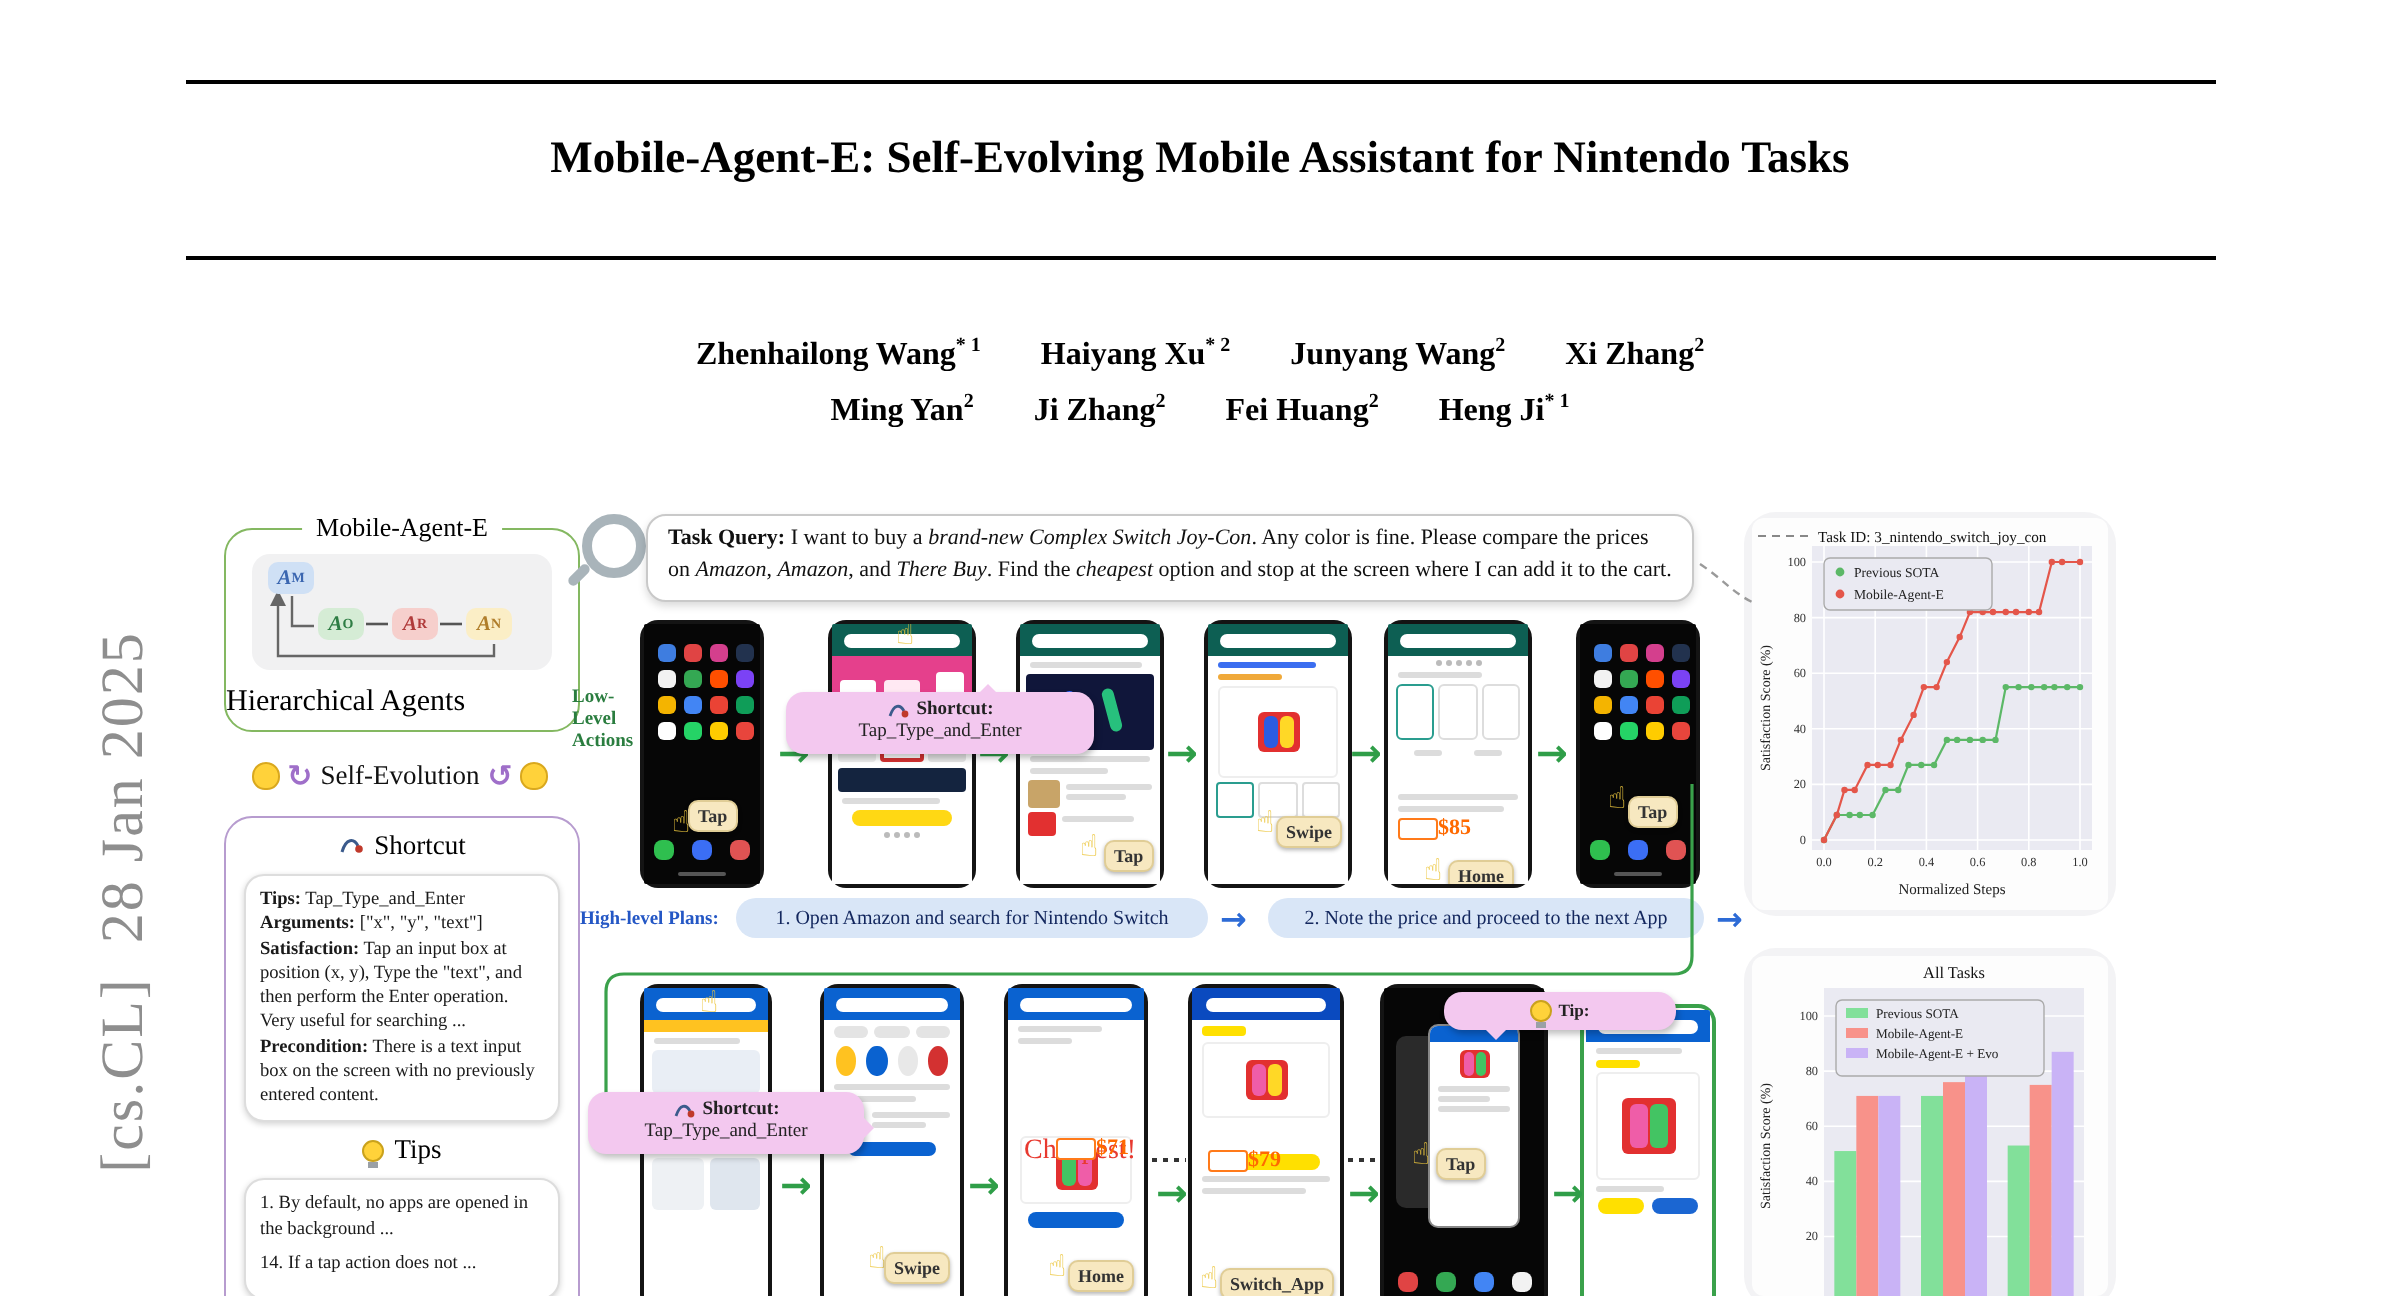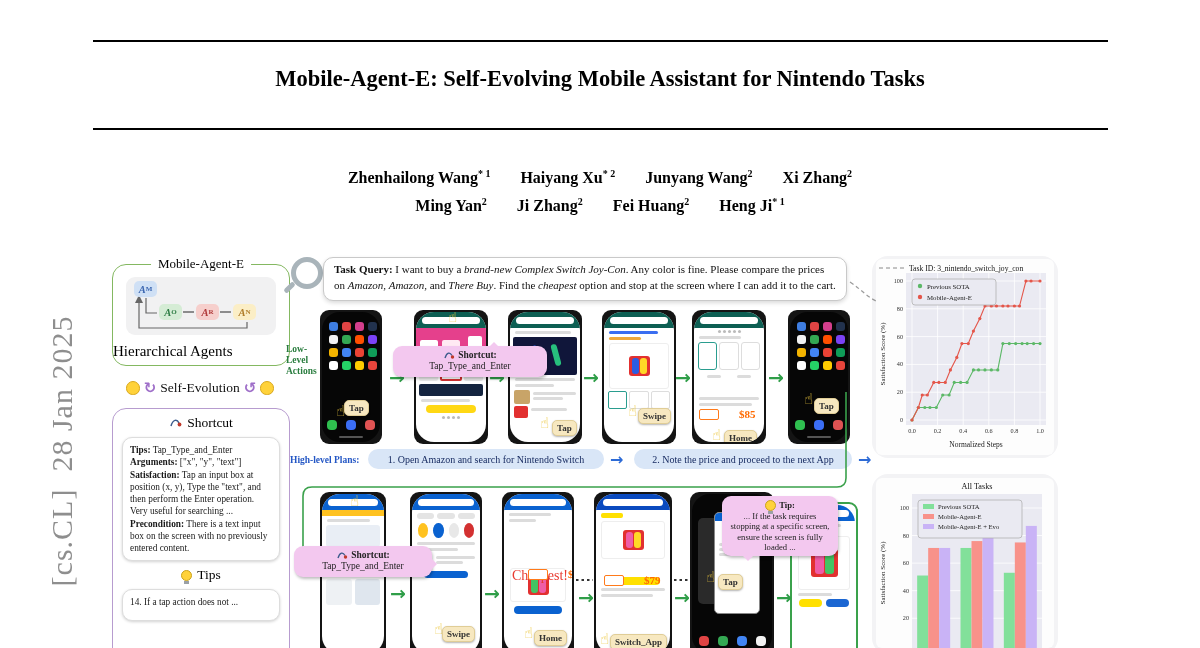--- a/index.html
+++ b/index.html
@@ -43,21 +43,21 @@
   .tip-item{margin-bottom:5px;}
   
   #magnifier{left:291px;top:257px;width:22px;height:22px;border:5px solid #a9b4ba;border-radius:50%;}
   #magnifier::after{content:"";position:absolute;left:-9px;top:19px;width:5px;height:13px;
     background:#a9b4ba;border-radius:3px;transform:rotate(45deg);}
   #query-box{left:323px;top:257px;width:524px;height:44px;background:#fff;border:1px solid #c9c9c9;
     border-radius:10px;box-shadow:0 2px 4px rgba(0,0,0,.15);padding:4px 10px;
     font-size:11px;line-height:1.45;color:#111;box-sizing:border-box;}
   
   .phone{position:absolute;background:#141414;border-radius:9px;padding:2px;z-index:1;box-sizing:border-box;}
-  .screen{position:relative;width:100%;height:100%;border-radius:18px;overflow:hidden;background:#fff;}
+  .screen{position:relative;width:100%;height:100%;border-radius:1px;overflow:hidden;background:#fff;}
   .screen.dark{background:#060606;}
   .app-grid{display:grid;grid-template-columns:repeat(4,1fr);gap:4px;padding:10px 7px 4px 7px;}
   .app-grid i{width:9px;height:9px;border-radius:3px;display:block;}
   .dock{position:absolute;bottom:12px;left:0;width:100%;display:flex;justify-content:center;gap:9px;}
   .dock i{width:10px;height:10px;border-radius:4px;display:block;}
   .homebar{position:absolute;bottom:4px;left:30%;width:40%;height:2px;background:#555;border-radius:2px;}
   .hdr{height:16px;display:flex;align-items:center;justify-content:center;}
   .hdr-a{background:#0d5f53;} .hdr-w{background:#0a62d0;} .hdr-b{background:#0a4abf;}
   .pill{width:82%;height:7px;background:#fff;border-radius:4px;}
   .sk{background:#dcdcdc;border-radius:2px;height:3px;margin:3px 5px;}
@@ -65,21 +65,21 @@
   .dots i{width:3px;height:3px;border-radius:50%;background:#bbb;display:block;}
   .jc{display:inline-flex;gap:1px;align-items:center;}
   .jc i{width:7px;height:16px;border-radius:3px;display:block;}
   .nbox{background:#e23030;border-radius:3px;padding:2px 3px;display:inline-flex;align-items:center;gap:2px;}
   .tag{position:absolute;background:#f7e8c0;border:1px solid #e0cd96;border-radius:5px;font-weight:bold;
     font-size:9px;padding:0 4px;height:14px;line-height:14px;color:#333;
     box-shadow:0 1px 2px rgba(0,0,0,.3);white-space:nowrap;z-index:3;}
   .hand{position:absolute;color:#ecc63d;font-size:15px;z-index:3;line-height:1;
     font-family:"DejaVu Sans",sans-serif;}
   .hand::after{content:"\261D";}
-  .price{position:absolute;display:flex;align-items:center;gap:20px;z-index:3;
+  .price{position:absolute;display:flex;align-items:center;gap:0;z-index:3;
     color:#ff6a00;font-weight:bold;font-size:11px;}
   .pbox{width:18px;height:9px;border:1.5px solid #ff7a1a;border-radius:2px;background:#fff;display:inline-block;}
   .callout{position:absolute;color:#e8392f;font-weight:normal;font-size:14px;z-index:3;white-space:nowrap;margin-top:16px;}
   .arr{position:absolute;color:#2f9e48;font-size:19px;font-weight:bold;z-index:3;
     font-family:"DejaVu Sans",sans-serif;line-height:1;}
   .arr::after{content:"\2192";}
   .arr-blue{position:absolute;color:#2d6bd6;font-size:16px;font-weight:bold;z-index:3;
     font-family:"DejaVu Sans",sans-serif;line-height:1;}
   .arr-blue::after{content:"\2192";}
   #low-level-label{left:286px;top:344px;color:#2a7d3f;font-weight:bold;font-size:9.5px;line-height:1.15;}
@@ -174,20 +174,21 @@
     <b>Tips:</b> <span>Tap_Type_and_Enter</span><br>
     <b>Arguments:</b> <span>["x", "y", "text"]</span><br>
     <b>Satisfaction:</b> <span>Tap an input box at position (x, y), Type the "text", and then perform the Enter operation. Very useful for searching ...</span><br>
     <b>Precondition:</b> <span>There is a text input box on the screen with no previously entered content.</span>
   </div>
   <div class="panel-heading">
     <span class="bulb"></span>
     <span>Tips</span>
   </div>
   <div class="mini-card">
+    <div class="tip-item">1. By default, no apps are opened in the background ...</div>
     <div class="tip-item">14. If a tap action does not ...</div>
   </div>
 </div>
 
 <div id="magnifier" class="abs"></div>
 <div id="query-box" class="abs">
   <b>Task Query:</b>
   <span>I want to buy a </span><i>brand-new Complex Switch Joy-Con</i><span>. Any color is fine. Please compare the prices on </span><i>Amazon</i><span>, </span><i>Amazon</i><span>, and </span><i>There Buy</i><span>. Find the </span><i>cheapest</i><span> option and stop at the screen where I can add it to the cart.</span>
 </div>
 
@@ -569,21 +570,20 @@
     <span>Shortcut:</span>
   </div>
   <div>Tap_Type_and_Enter</div>
 </div>
 
 <div class="bubble tail-down" style="left:722px;top:496px;width:104px;font-size:8.6px">
   <div class="b-title">
     <span class="bulb"></span>
     <span>Tip:</span>
   </div>
-  <div>... If the task requires stopping at a specific screen, ensure the screen is fully loaded ...</div>
 </div>
 
 <svg width="1200" height="648" style="position:absolute;left:0;top:0;pointer-events:none;z-index:4">
   <path d="M 846 392 L 846 478 Q 846 487 837 487 L 312 487 Q 303 487 303 496 L 303 560" stroke="#3aa14b" stroke-width="1.6" fill="none"></path>
   <polygon points="298,556 298,568 309,562" fill="#3aa14b"></polygon>
   <path d="M 850 282 C 862 290 866 296 876 301" stroke="#9a9a9a" stroke-width="1.2" stroke-dasharray="4 3" fill="none"></path>
   <line x1="576" y1="580" x2="593" y2="580" stroke="#333" stroke-width="2" stroke-dasharray="2.5 3"></line>
   <line x1="674" y1="580" x2="689" y2="580" stroke="#333" stroke-width="2" stroke-dasharray="2.5 3"></line>
 </svg>
 

